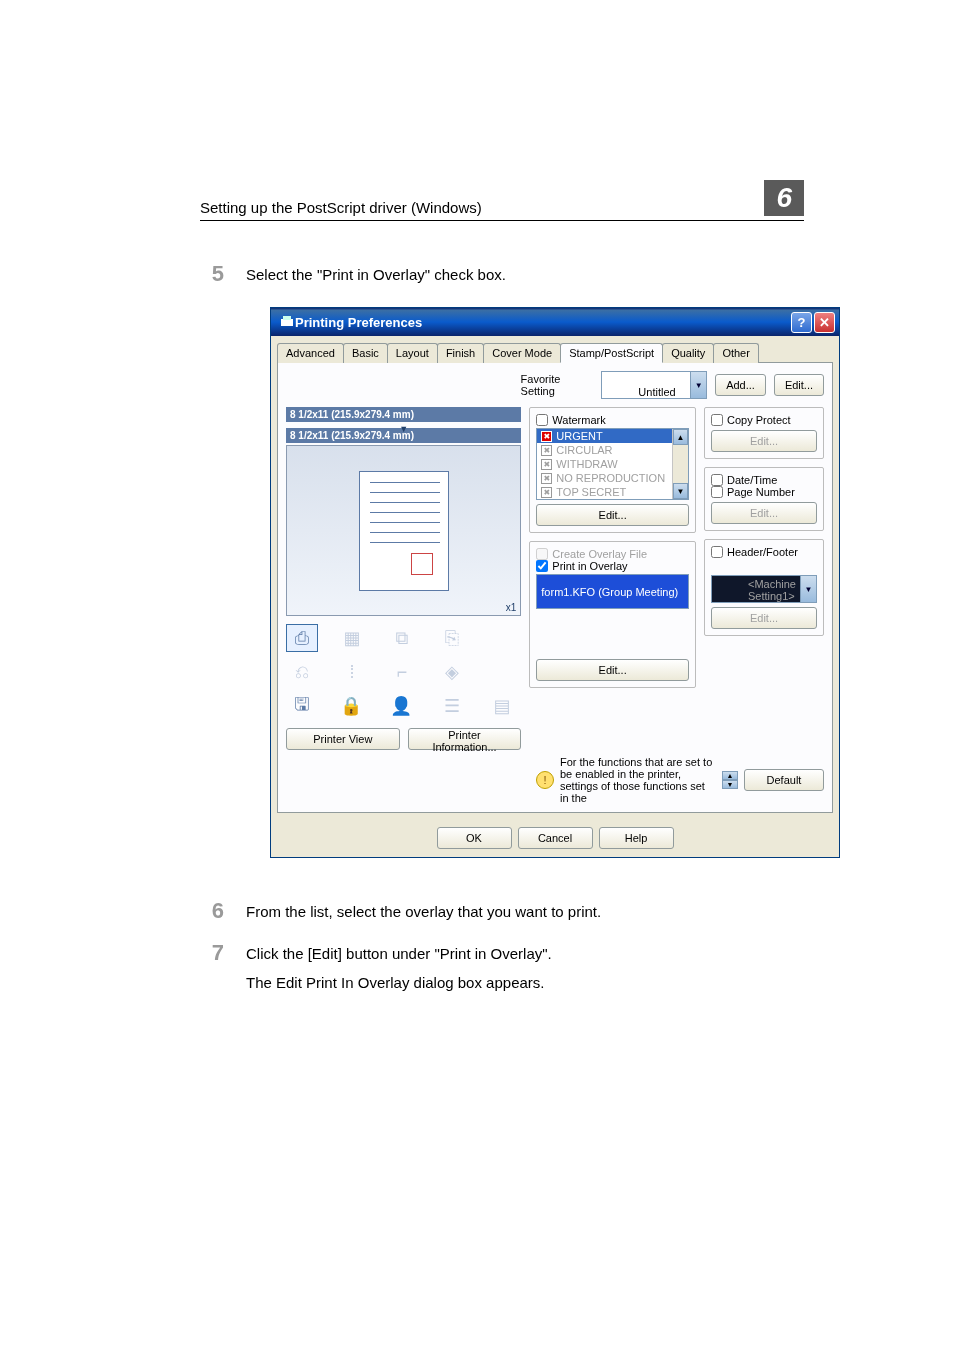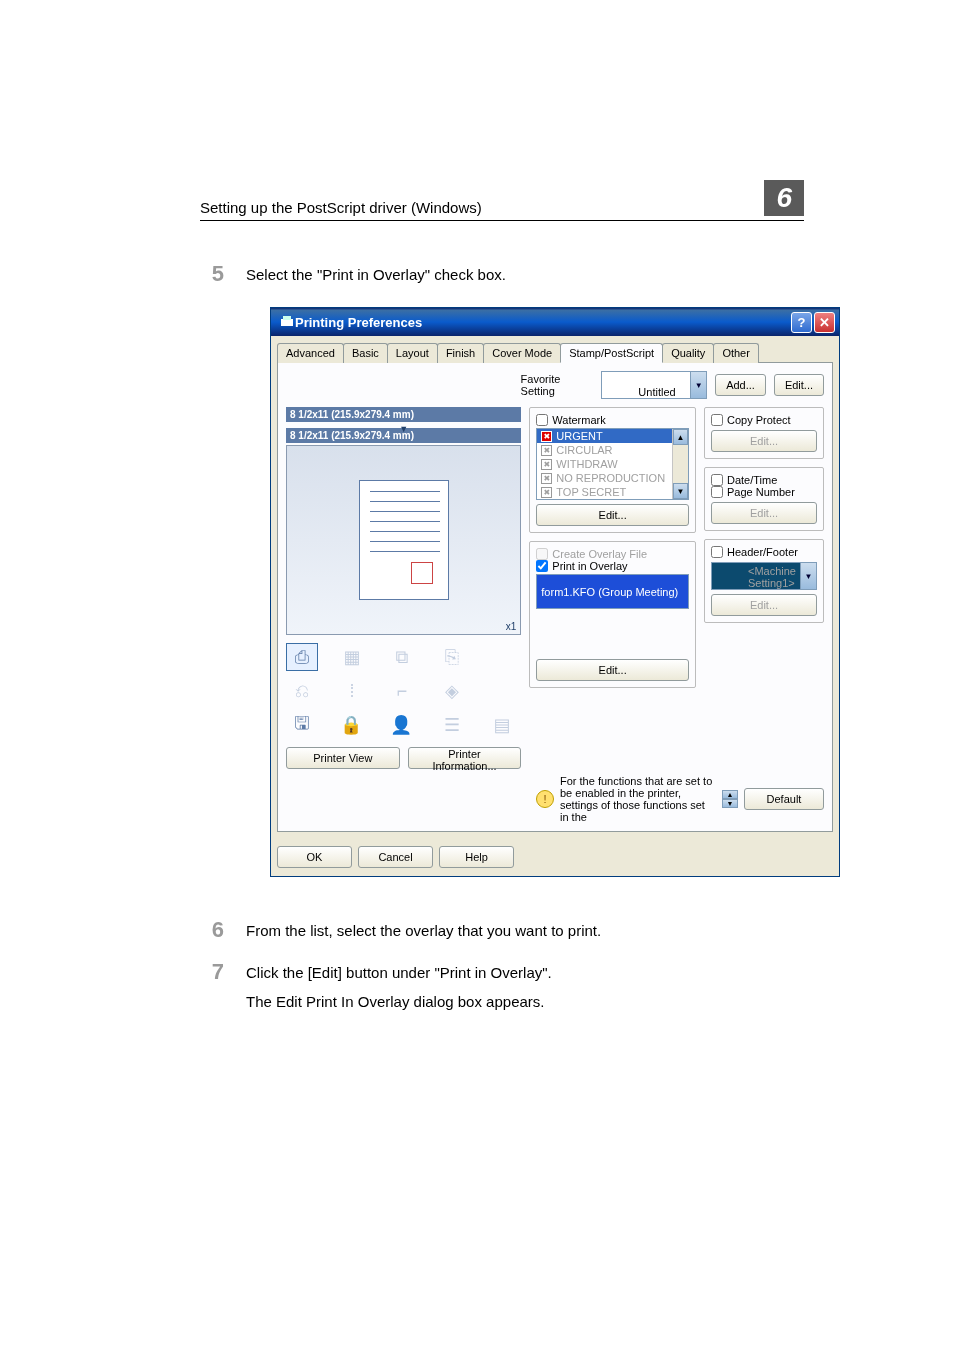--- a/index.html
+++ b/index.html
@@ -32,21 +32,21 @@
   .dd { height:28px; border:1px solid #7f9db9; background:#fff; display:flex; align-items:flex-end; font-size:11px;padding-left:32px; }
   .dd .arrow { width:16px; height:100%; background:linear-gradient(to bottom,#cde,#9bd); border-left:1px solid #7f9db9; display:flex; align-items:center; justify-content:center; color:#003; font-size:8px;}
   .btn { height:22px; border:1px solid #919b9c; background:linear-gradient(to bottom,#fff,#ece9d8); font-size:11px; padding:0 10px; border-radius:3px; }
   .btn[data-disabled="true"] { color:#a0a0a0; }
   .columns { display:flex; gap:8px; }
   .left-col { width:240px; }
   .mid-col { width:170px; }
   .right-col { flex:1; }
 
   .paper-label { background:#5c7aa6; color:#fff; font-size:10px; font-weight:bold; padding:2px 4px; margin-bottom:2px; display:flex; justify-content:space-between;align-items:center; }
-  .preview { width:100%; height:190px; background:linear-gradient(to bottom,#d8e0ec,#f0f4fa); border:1px solid #8a9ab0; position:relative; display:flex; align-items:center; justify-content:center; }
+  .preview { width:100%; height:171px; background:linear-gradient(to bottom,#d8e0ec,#f0f4fa); border:1px solid #8a9ab0; position:relative; display:flex; align-items:center; justify-content:center; }
   .paper-sheet { width:90px; height:120px; background:#fff; border:1px solid #5c7aa6; position:relative; }
   .paper-sheet::after { content:""; position:absolute; left:10px; top:10px; width:70px; height:70px; background:repeating-linear-gradient(to bottom,#5c7aa6 0 1px, transparent 1px 10px); }
   .cal-icon { position:absolute; right:15px; bottom:15px; width:22px; height:22px; background:#fff; border:1px solid #c44; }
   .paper-overlay { position:absolute; right:4px; bottom:2px; font-size:10px; color:#22406a; }
 
   .toolset { margin-top:8px; }
   .tool-row { display:flex; gap:18px; margin-bottom:6px; }
   .tool-ico { width:32px; height:28px; border:1px solid transparent; display:flex; align-items:center; justify-content:center; font-size:18px; color:#5c7aa6; }
   .tool-ico.dim { opacity:0.35; }
   .tool-ico.active { border:1px solid #3a6ea5; background:#e6f0ff; }
@@ -65,21 +65,21 @@
 
   .sel-list { height:35px; border:1px solid #7f9db9; background:#1d4ed8; color:#fff; font-size:11px; display:flex; align-items:center; padding:0 4px; margin-top:2px;}
   .group .btn { width:100%; margin-top:4px; }
   .dim-text { color:#a0a0a0; }
 
   .bottom-note { display:flex; align-items:center; gap:6px; font-size:11px; margin-top:6px; }
   .note-icon { width:18px; height:18px; border-radius:50%; background:#ffe070; border:1px solid #c0a000; display:flex; align-items:center; justify-content:center; font-size:11px; color:#805000;}
   .spin { width:16px; display:flex; flex-direction:column;}
   .spin div { height:9px; border:1px solid #7f9db9; background:linear-gradient(to bottom,#cde,#9bd); font-size:7px; display:flex; align-items:center; justify-content:center;}
 
-  .dlg-footer { display:flex; justify-content:flex-start; gap:6px; padding:8px 6px; }
+  .dlg-footer { display:flex; justify-content:center; gap:6px; padding:8px 6px; }
 
   .page-footer { position:absolute; bottom:100px; left:200px; right:150px; border-top:1px solid #000; padding-top:6px; display:flex; justify-content:space-between; font-size:15px;}
 </style>
 </head>
 <body>
 
 <div class="page">
   <div class="header-row">
     <span class="header-title">Setting up the PostScript driver (Windows)</span>
     <span class="chapter-badge">6</span>
@@ -239,21 +239,21 @@
                     <input type="checkbox" style="">
                     <span>Page Number</span>
                   </label>
                 <button class="btn dim-text" data-disabled="true">Edit...</button>
               </div>
               <div class="group">
                 <label class="chk">
                     <input type="checkbox" style="">
                     <span>Header/Footer</span>
                   </label>
-                <div class="dd" style="width:100%; margin-top:4px; background:#0c4a6e">
+                <div class="dd" style="width:100%; margin-top:17px; background:#0f172a">
                   <span class="dim-text" style="flex:1; padding:0 4px">&lt;Machine Setting1&gt;</span>
                   <div class="arrow dim-text">▼</div>
                 </div>
                 <button class="btn dim-text" data-disabled="true">Edit...</button>
               </div>
             </div>
           </div>
 
           <div class="bottom-note">
             <span style="width:244px"></span>

